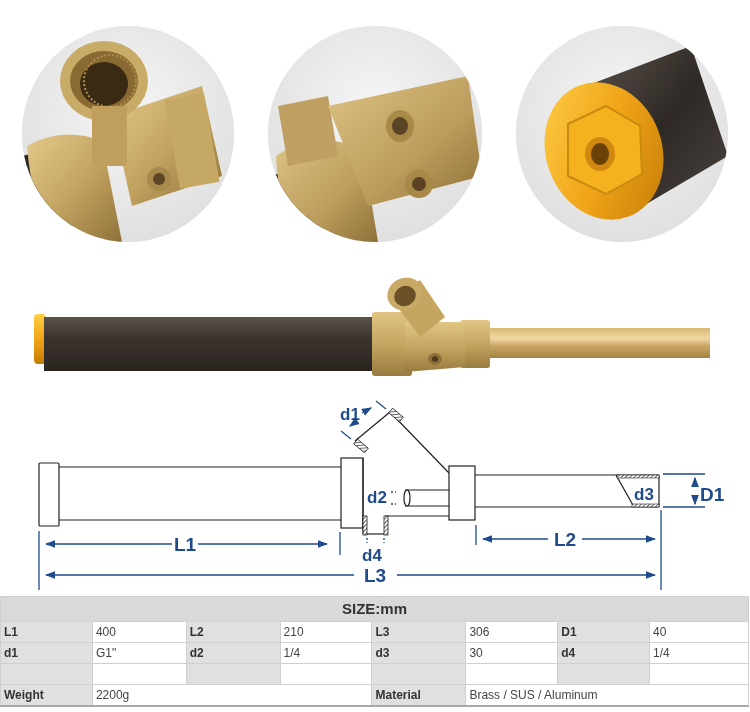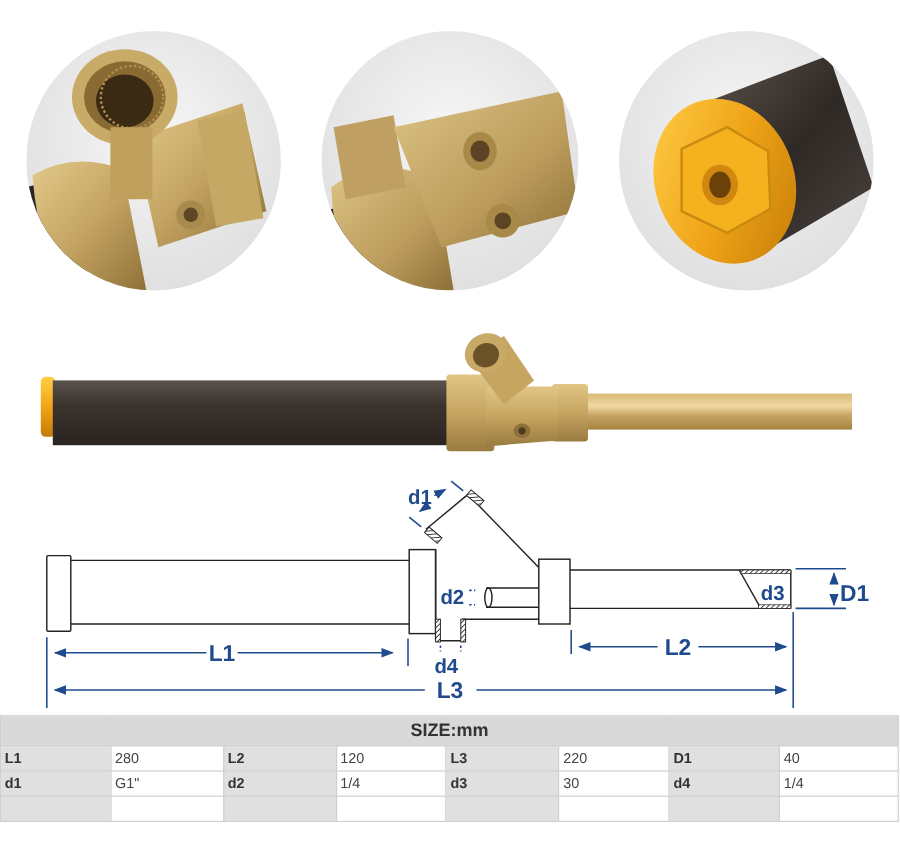--- a/index.html
+++ b/index.html
@@ -233,25 +233,25 @@
       <col style="width:92px">
       <col style="width:92px">
       <col style="width:99px">
   </colgroup>
   <tbody>
       <tr>
     <td class="h" colspan="8">SIZE:mm</td>
   </tr>
   <tr>
     <td class="k">L1</td>
-    <td class="v">280</td>
+    <td class="v">400</td>
     <td class="k">L2</td>
-    <td class="v">120</td>
+    <td class="v">210</td>
     <td class="k">L3</td>
-    <td class="v">220</td>
+    <td class="v">306</td>
     <td class="k">D1</td>
     <td class="v">40</td>
   </tr>
   <tr>
     <td class="k">d1</td>
     <td class="v">G1"</td>
     <td class="k">d2</td>
     <td class="v">1/4</td>
     <td class="k">d3</td>
     <td class="v">30</td>
@@ -261,14 +261,20 @@
   <tr>
     <td class="k"></td>
     <td class="v"></td>
     <td class="k"></td>
     <td class="v"></td>
     <td class="k"></td>
     <td class="v"></td>
     <td class="k"></td>
     <td class="v"></td>
   </tr>
+  <tr class="last">
+    <td class="k">Weight</td>
+    <td class="v" colspan="3">2200g</td>
+    <td class="k">Material</td>
+    <td class="v" colspan="3">Brass / SUS / Aluminum</td>
+  </tr>
 </tbody>
   </table>
 
 </body></html>

